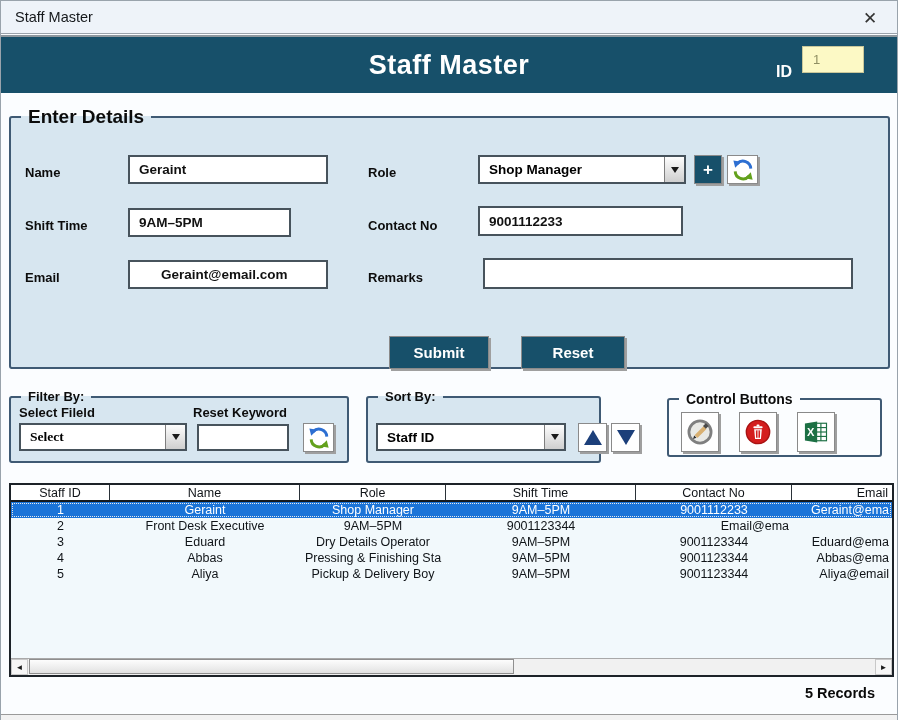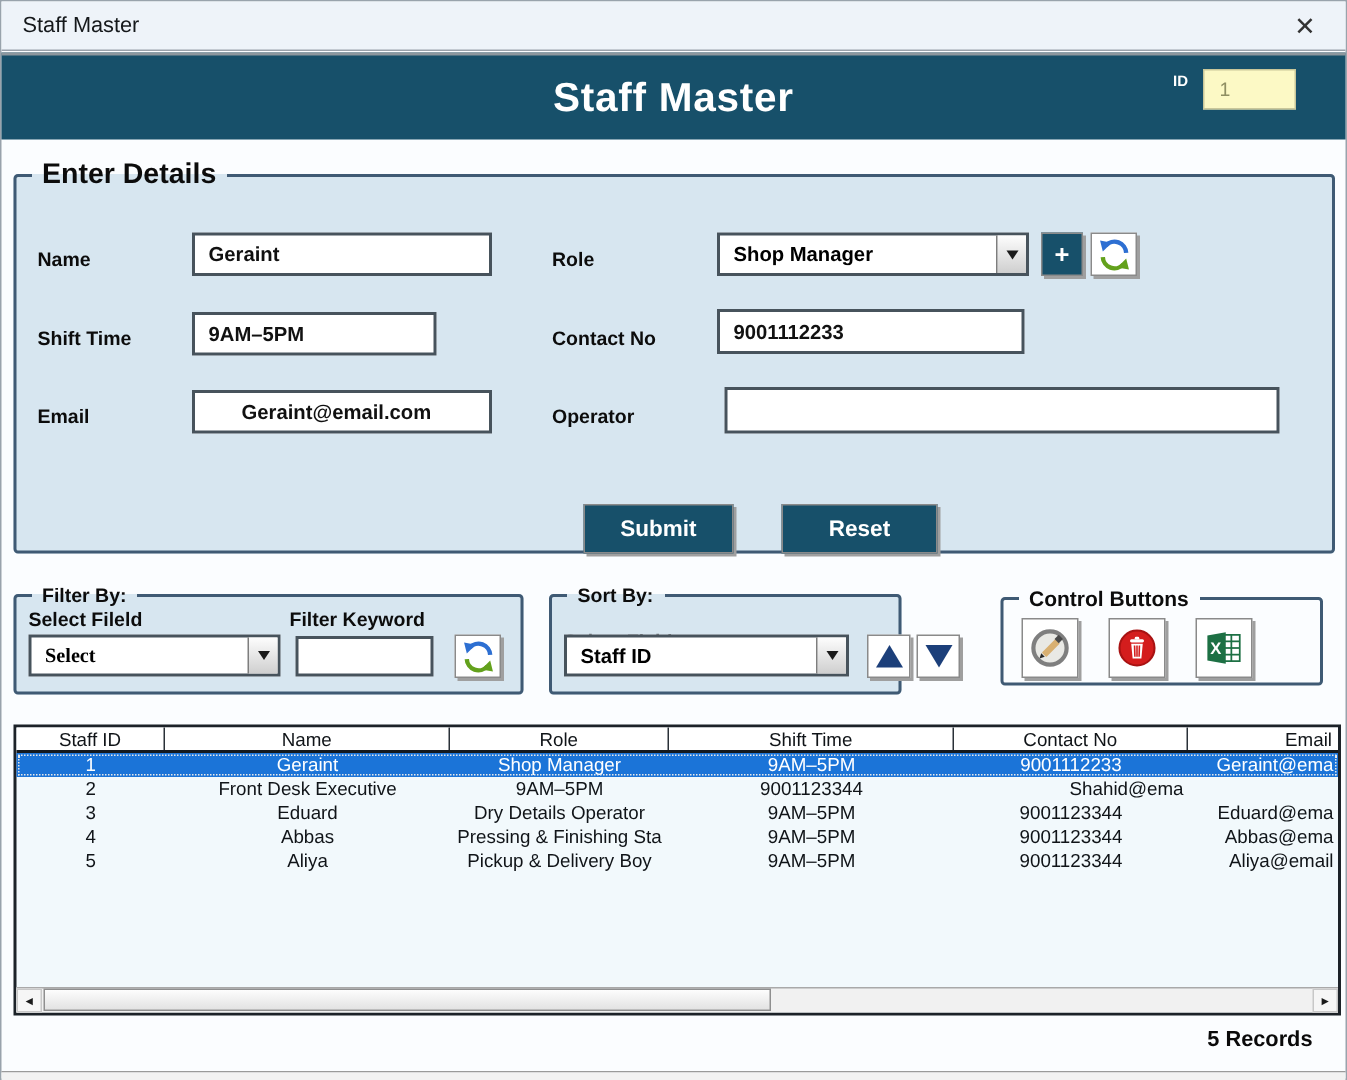--- a/index.html
+++ b/index.html
@@ -21,21 +21,21 @@
   .titlebar-text{margin-left:14px; font-size:14.5px; color:#15181b;}
   .close-btn{position:absolute; right:14px; top:4px; width:26px; height:26px;
     display:flex;align-items:center;justify-content:center;
     font-size:17px; color:#333; cursor:pointer;}
   
   .band{position:absolute; left:0; top:34px; width:100%; height:58px;
     background:var(--teal); border-top:2px solid #8d979e;}
   .band-title{position:absolute; left:0; right:0; top:13px; text-align:center;
     color:#fff; font-size:27px; font-weight:bold; letter-spacing:.5px;}
   .id-wrap{position:absolute; right:33px; top:9px; display:flex; align-items:flex-start;}
-  .id-label{color:#fff; font-weight:bold; font-size:10px; margin:3px 10px 0 0;}
+  .id-label{color:#fff; font-weight:bold; font-size:16px; margin:17px 10px 0 0;}
   .id-box{width:62px; height:27px; background:var(--yellow);
     border:1px solid #c9c79a; color:#8f8f63; font-size:13px;
     padding-left:10px; font-family:inherit;}
   
   fieldset{position:absolute; border:2px solid var(--border-dark); border-radius:3px;}
   legend{font-weight:bold; color:#0c0c0c; padding:0 7px; margin-left:10px;}
   .enter-details{left:8px; top:105px; width:881px; height:263px; background:var(--panel);}
   .enter-details legend{font-size:19px;}
   .flabel{position:absolute; font-size:13px; font-weight:bold; color:#0c0c0c;}
   .tbox{position:absolute; background:#fff; border:2px solid #47535c;
@@ -142,35 +142,35 @@
 
     <span class="flabel" style="left:14px; top:90px;">Shift Time</span>
     <input class="tbox" style="left: 117px; top: 80px; width: 163px; height: 29px;" value="9AM–5PM">
 
     <span class="flabel" style="left:357px; top:90px;">Contact No</span>
     <input class="tbox" style="left: 467px; top: 78px; width: 205px; height: 30px;" value="9001112233">
 
     <span class="flabel" style="left:14px; top:142px;">Email</span>
     <input class="tbox" style="left: 117px; top: 132px; width: 200px; height: 29px; padding-left: 31px;" value="Geraint@email.com">
 
-    <span class="flabel" style="left:357px; top:142px;">Operator</span>
+    <span class="flabel" style="left:357px; top:142px;">Remarks</span>
     <input class="tbox" style="left: 472px; top: 130px; width: 370px; height: 31px;" value="">
 
     <div class="btn3d btn-teal reset-btn" style="left:510px; top:208px; width:104px; height:33px;">
       <span>Reset</span>
     </div>
     <div class="btn3d btn-teal submit-btn" style="left:378px; top:208px; width:100px; height:33px;">
       <span>Submit</span>
     </div>
   </fieldset>
 
   <fieldset class="filter-box">
     <legend>Filter By:</legend>
     <span class="flabel" style="left:8px; top:1px;">Select Fileld</span>
-    <span class="flabel" style="left:182px; top:1px;">Filter Keyword</span>
+    <span class="flabel" style="left:182px; top:1px;">Reset Keyword</span>
     <div class="combo" style="left:8px; top:19px; width:168px; height:28px;font-family:Liberation Serif, serif;">
       <span class="combo-text">Select</span>
       <span class="combo-btn">
         <span class="tri-down-sm"></span>
       </span>
     </div>
     <input class="tbox" style="left: 186px; top: 20px; width: 92px; height: 27px;" value="">
     <div class="btn3d icon-btn" style="left:292px; top:19px; width:31px; height:29px;">
       <svg width="22" height="22" viewBox="0 0 24 24">
         <path d="M20.5 10.5 A 8.5 8.5 0 0 0 5.6 5.2" fill="none" stroke="#2d6fd2" stroke-width="3.2"></path>
@@ -248,21 +248,21 @@
           <div class="cell">Shop Manager</div>
           <div class="cell">9AM–5PM</div>
           <div class="cell">9001112233</div>
           <div class="cell email">Geraint@ema</div>
         </div>
         <div class="grid-row">
           <div class="cell">2</div>
           <div class="cell">Front Desk Executive</div>
           <div class="cell">9AM–5PM</div>
           <div class="cell">9001123344</div>
-          <div class="cell email">Shahid@ema</div>
+          <div class="cell email">Email@ema</div>
         </div>
         <div class="grid-row">
           <div class="cell">3</div>
           <div class="cell">Eduard</div>
           <div class="cell">Dry Details Operator</div>
           <div class="cell">9AM–5PM</div>
           <div class="cell">9001123344</div>
           <div class="cell email">Eduard@ema</div>
         </div>
         <div class="grid-row">

